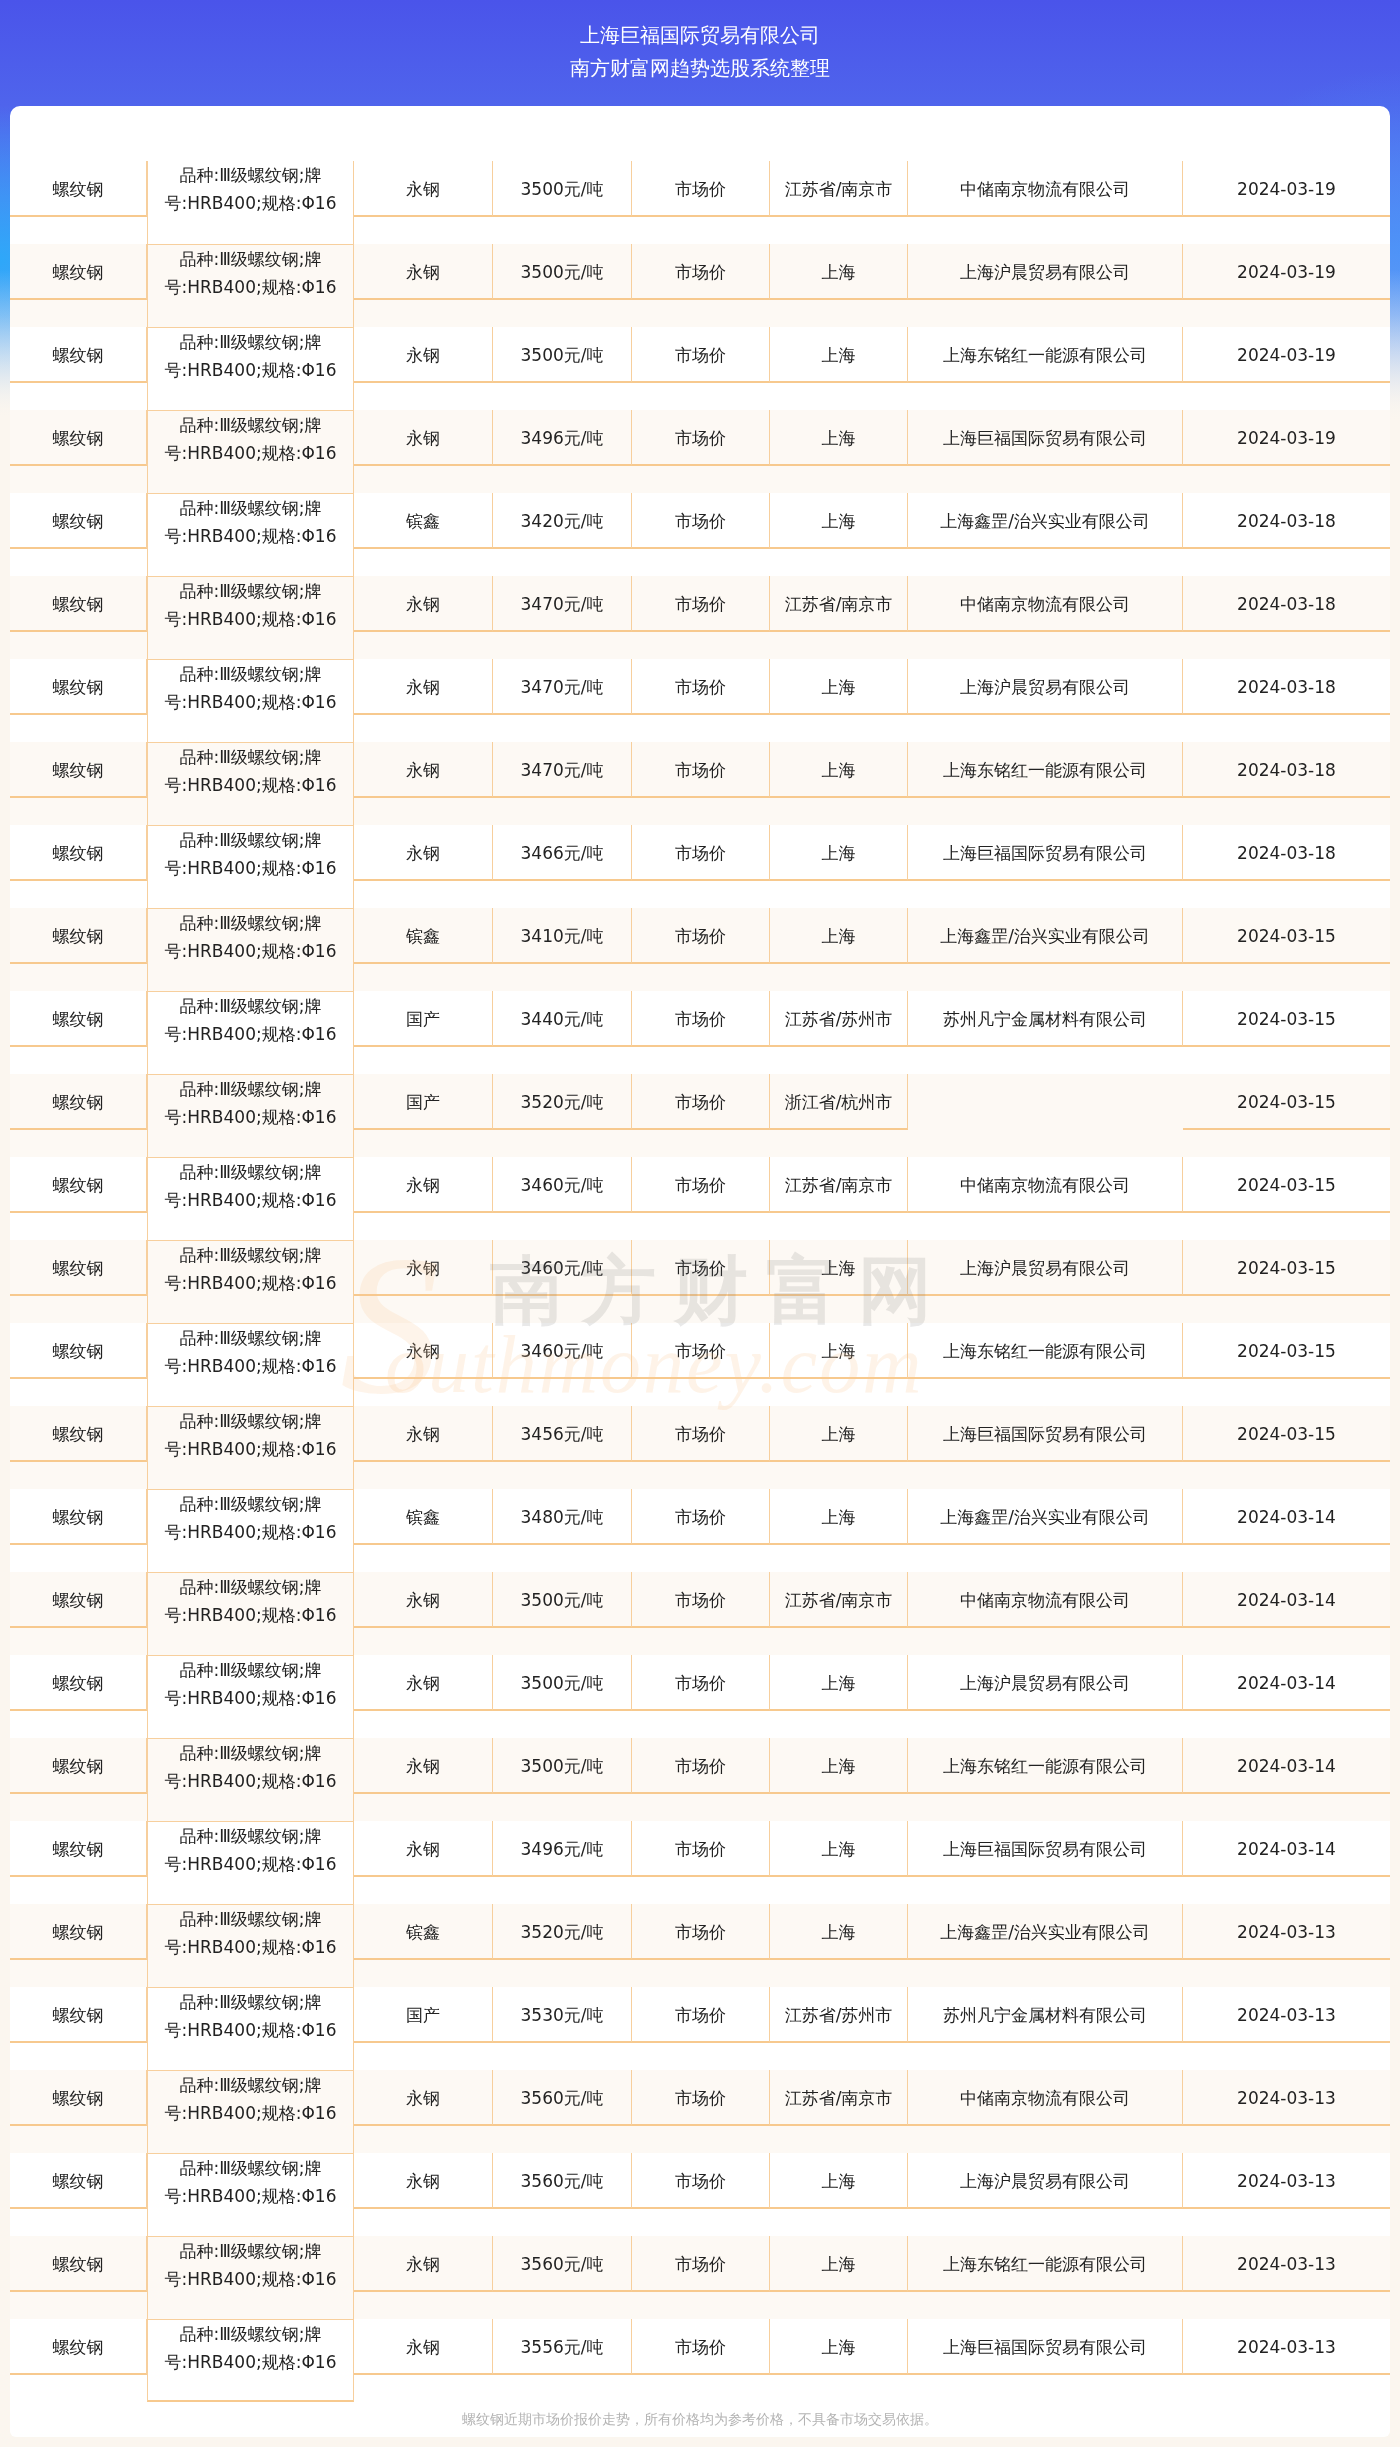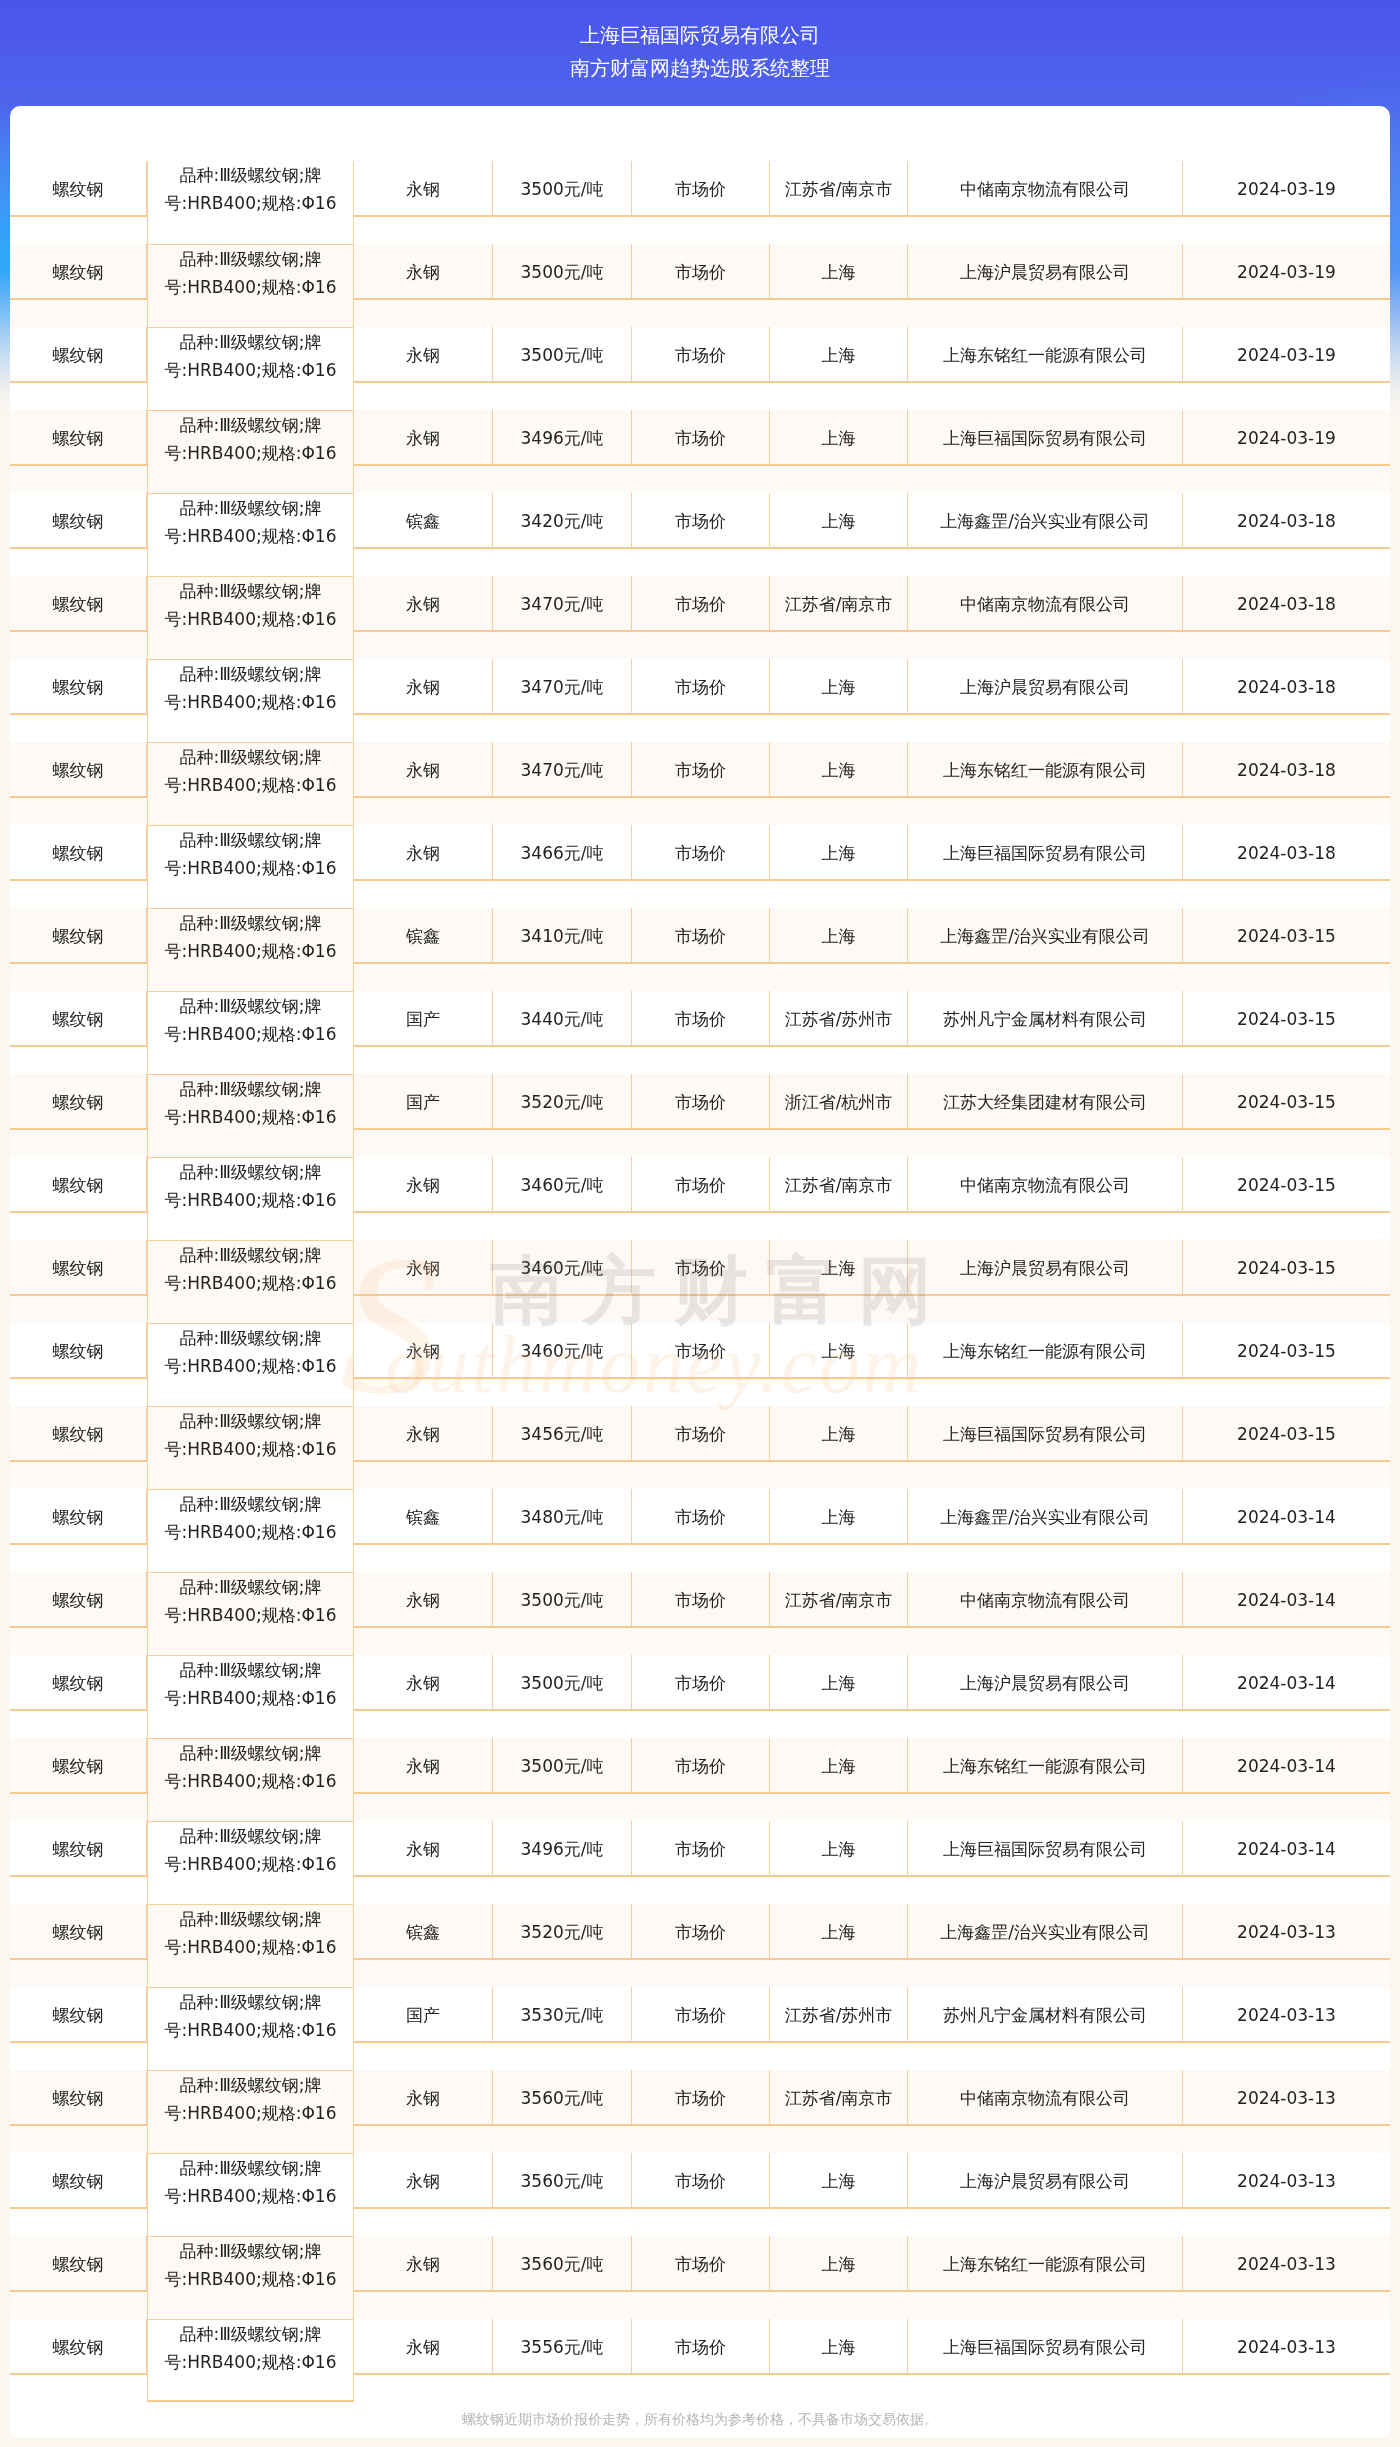--- a/index.html
+++ b/index.html
@@ -240,21 +240,20 @@
       <div class="row even" style="top: 968px;">
         <div class="cell" style="left: 0px; width: 137px;">螺纹钢</div>
         <div class="cell spec" style="left: 137px; width: 207px;">
           <span>品种:Ⅲ级螺纹钢;牌</span>
           <span>号:HRB400;规格:Φ16</span>
         </div>
         <div class="cell" style="left: 344px; width: 139px;">国产</div>
         <div class="cell" style="left: 483px; width: 139px;">3520元/吨</div>
         <div class="cell" style="left: 622px; width: 138px;">市场价</div>
         <div class="cell" style="left: 760px; width: 138px;">浙江省/杭州市</div>
-        <div class="cell" style="left: 898px; width: 275px;">江苏大经集团建材有限公司</div>
         <div class="cell last" style="left: 1173px; width: 207px;">2024-03-15</div>
       </div>
       <div class="row odd" style="top: 1051px;">
         <div class="cell" style="left: 0px; width: 137px;">螺纹钢</div>
         <div class="cell spec" style="left: 137px; width: 207px;">
           <span>品种:Ⅲ级螺纹钢;牌</span>
           <span>号:HRB400;规格:Φ16</span>
         </div>
         <div class="cell" style="left: 344px; width: 139px;">永钢</div>
         <div class="cell" style="left: 483px; width: 139px;">3460元/吨</div>

